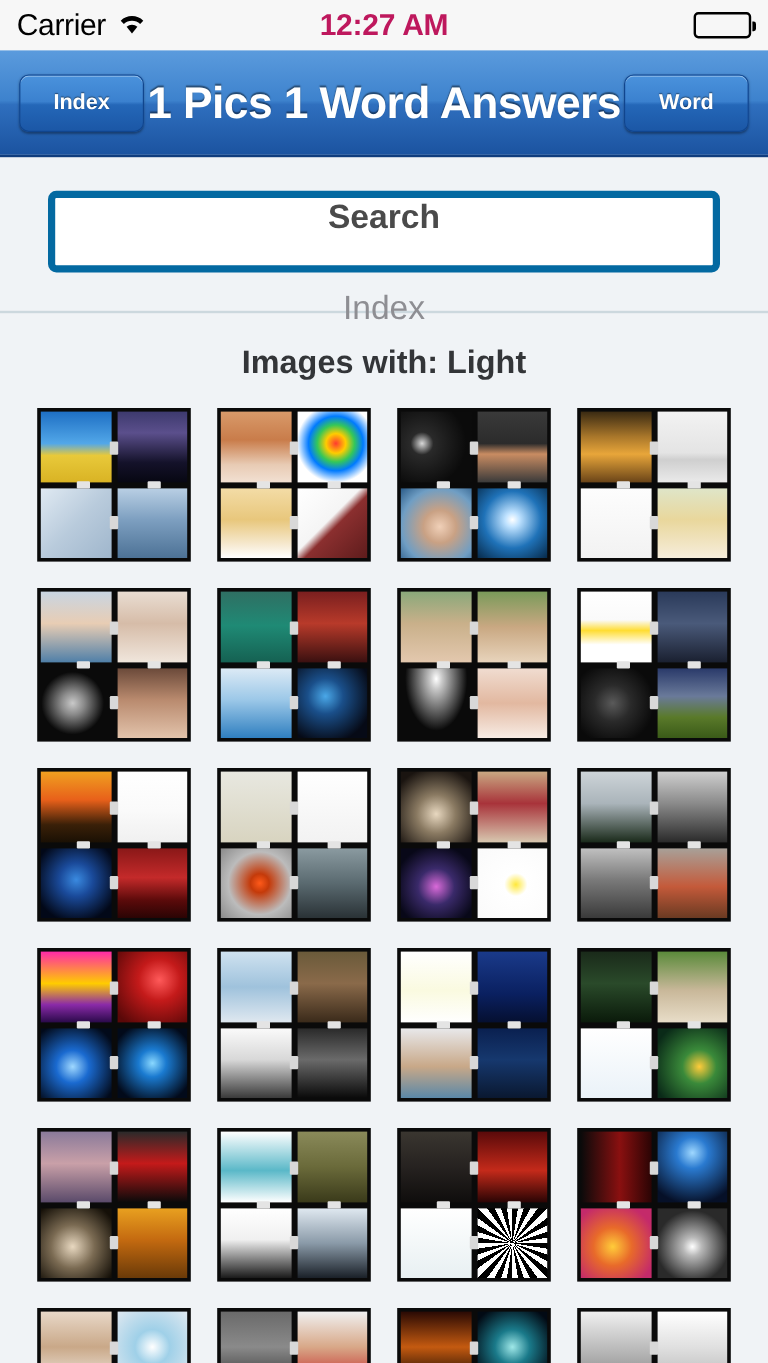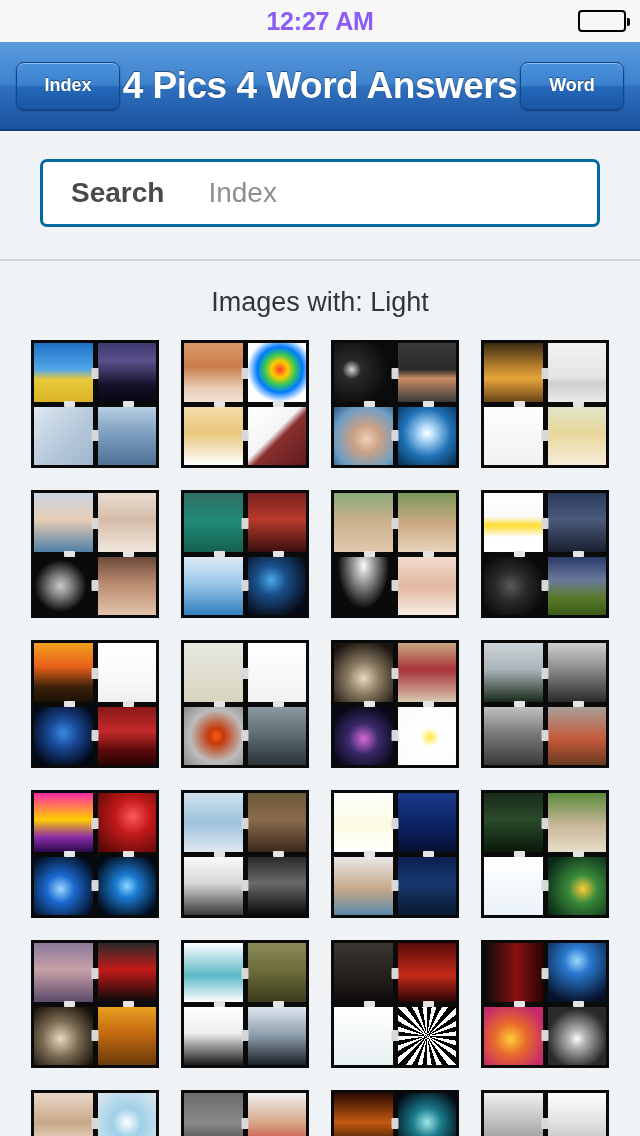--- a/index.html
+++ b/index.html
@@ -24,21 +24,21 @@
   }
   .status-left { display: flex; align-items: center; gap: 9px; }
   .carrier-text { font-size: 25px; color: #000; letter-spacing: -0.3px; }
   .wifi-icon { display: block; }
   .status-time {
     position: absolute;
     left: 0; right: 0;
     text-align: center;
     font-size: 25px;
     font-weight: bold;
-    color: #8b5cf6;
+    color: #be185d;
     letter-spacing: -0.2px;
     pointer-events: none;
   }
   .status-right {
     margin-left: auto;
     display: flex;
     align-items: center;
   }
   .battery {
     width: 48px; height: 22px;
@@ -104,45 +104,46 @@
 
   
   .search-section {
     background: #f0f3f6;
     padding: 28px 40px 32px 40px;
     border-bottom: 2px solid #ccd8de;
   }
   .search-box {
     height: 68px;
     background: #ffffff;
-    border: 3px solid #0369a1;
+    border: 6px solid #0369a1;
     border-radius: 7px;
     display: flex;
     align-items: center;
     padding: 0 28px;
     gap: 44px;
+    flex-direction: column;
   }
   .search-label {
     font-size: 28px;
     font-weight: bold;
     color: #4a4a4a;
   }
   .search-value {
     font-size: 28px;
     color: #8e8e93;
   }
 
   
   .results {
     padding-top: 26px;
   }
   .results-title {
     text-align: center;
     font-size: 27px;
-    font-weight: normal;
+    font-weight: bold;
     color: #333538;
     margin-bottom: 22px;
   }
   .grid {
     display: grid;
     grid-template-columns: repeat(4, 128px);
     justify-content: center;
     column-gap: 22px;
     row-gap: 22px;
   }
@@ -285,30 +286,39 @@
   .violin { background: linear-gradient(to bottom, #f0f0f0 0%, #d8a888 50%, #c42a2a 100%); }
   .candles { background: linear-gradient(to bottom, #2a0a04 0%, #c45a10 50%, #0a0402 100%); }
   .tealglow { background: radial-gradient(circle at 50% 50%, #9fe8e8 0%, #1a7a8a 35%, #020a14 88%); }
   .greyobj { background: linear-gradient(to bottom, #f0f0f0 0%, #b8b8b8 55%, #8a8a8a 100%); }
   .chandelier { background: linear-gradient(to bottom, #ffffff 0%, #e0e0e0 50%, #b8b8b8 100%); }
 </style>
 </head>
 <body>
 
 <div class="status-bar">
+  <div class="status-left">
+    <span class="carrier-text">Carrier</span>
+    <span class="wifi-icon">
+      <svg width="26" height="20" viewBox="0 0 26 20">
+        <path d="M13 19 L8.5 13.2 A7.2 7.2 0 0 1 17.5 13.2 Z" fill="#000"></path>
+        <path d="M3.6 8.2 A13.6 13.6 0 0 1 22.4 8.2 L19.8 11 A10 10 0 0 0 6.2 11 Z" fill="#000"></path>
+      </svg>
+    </span>
+  </div>
   <div class="status-time">12:27 AM</div>
   <div class="status-right">
     <span class="battery">
       <span class="battery-fill"></span>
     </span>
   </div>
 </div>
 
 <div class="nav-bar">
-  <div class="nav-title">4 Pics 4 Word Answers</div>
+  <div class="nav-title">1 Pics 1 Word Answers</div>
   <div class="nav-btn left">Index</div>
   <div class="nav-btn right">Word</div>
 </div>
 
 <div class="search-section">
   <div class="search-box">
     <span class="search-label">Search</span>
     <span class="search-value" placeholder="Search">Index</span>
   </div>
 </div>

